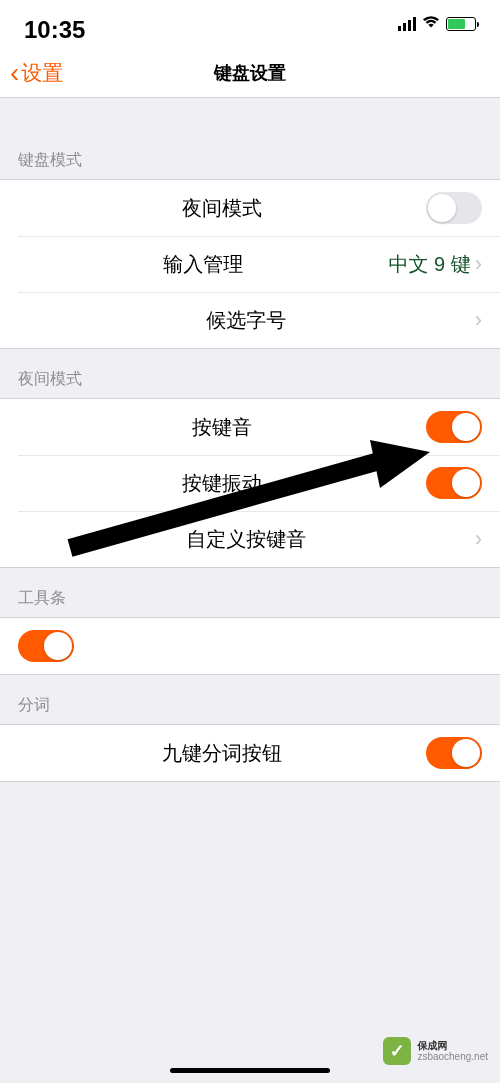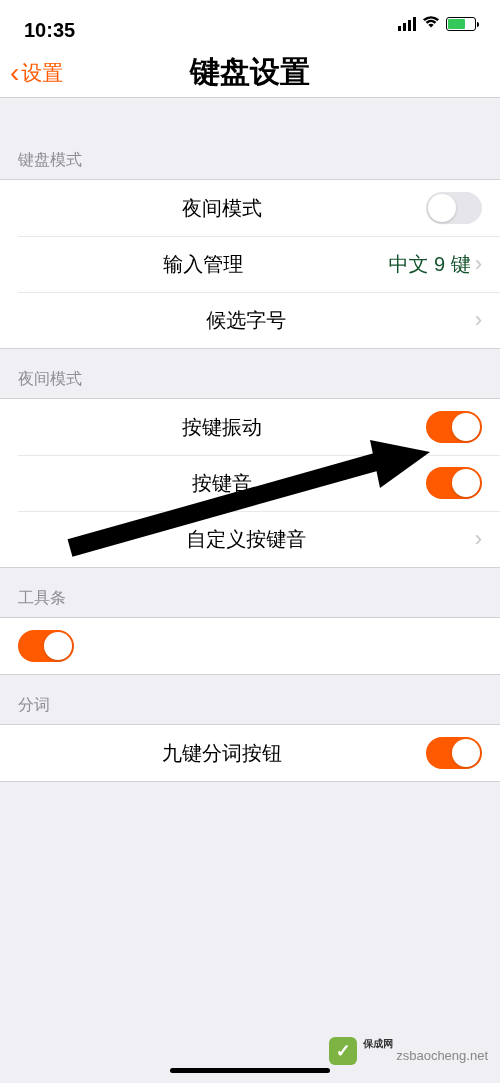--- a/index.html
+++ b/index.html
@@ -1,51 +1,51 @@
 <!DOCTYPE html>
 <html><head>
   <meta charset="utf-8">
   <style>
     * { margin: 0; padding: 0; box-sizing: border-box; }
     html, body { width: 500px; height: 1083px; font-family: -apple-system, "Helvetica Neue", sans-serif; background: #efeff4; overflow: hidden; position: relative; }
     .status-bar { height: 48px; display: flex; align-items: center; justify-content: space-between; padding: 0 24px; background: #fff; }
-    .status-time { font-size: 20px; font-weight: 600; margin-top: 12px; }
+    .status-time { font-size: 24px; font-weight: 600; margin-top: 12px; }
     .status-icons { display: flex; align-items: center; gap: 6px; }
     .signal-bars { display: flex; align-items: flex-end; gap: 2px; height: 14px; }
     .signal-bars span { width: 3px; background: #000; display: block; }
     .signal-bars span:nth-child(1){height:5px}.signal-bars span:nth-child(2){height:8px}.signal-bars span:nth-child(3){height:11px}.signal-bars span:nth-child(4){height:14px}
     .wifi-icon svg { width: 18px; height: 14px; }
     .battery { width: 30px; height: 14px; border: 1.5px solid #000; border-radius: 3px; position: relative; }
     .battery::after { content:''; position:absolute; right:-4px; top:4px; width:2px; height:5px; background:#000; border-radius:0 2px 2px 0; }
     .battery-fill { position:absolute; left:1px; top:1px; bottom:1px; width: 60%; background:#34c759; border-radius:1px; }
     .nav-bar { height: 50px; background:#fff; display:flex; align-items:center; position:relative; border-bottom: 1px solid #d1d1d6; }
     .nav-back { display:flex; align-items:center; color:#ff5a00; font-size:21px; padding-left:10px; cursor:pointer; }
     .nav-back-chevron { font-size:28px; font-weight:300; margin-right:2px; line-height:1; }
-    .nav-title { position:absolute; left:0; right:0; text-align:center; font-size:30px; font-weight:600; pointer-events:none; }
+    .nav-title { position:absolute; left:0; right:0; text-align:center; font-size:18px; font-weight:600; pointer-events:none; }
     .section-header { padding: 20px 18px 8px; font-size: 16px; color: #8e8e93; }
     .section-header.tall { padding-top: 24px; margin-top: 28px; }
     .row { background:#fff; height: 56px; display:flex; align-items:center; padding: 0 18px; font-size: 20px; color:#000; position:relative; }
     .row + .row::before { content:''; position:absolute; top:0; left:18px; right:0; height:1px; background:#d1d1d6; transform:scaleY(0.5); transform-origin:top; }
     .group { border-top:1px solid #d1d1d6; border-bottom:1px solid #d1d1d6;text-align:center; }
     .row-label { flex:1; }
     .row-value { color:#14532d; font-size:20px; margin-right:4px; }
     .chevron { color:#c7c7cc; font-size:22px; font-weight:300; }
     .toggle { width: 56px; height: 32px; border-radius: 16px; position:relative; cursor:pointer; }
     .toggle.off { background:#e5e5ea; }
     .toggle.on { background:#ff5a00; }
     .toggle-knob { position:absolute; top:2px; width:28px; height:28px; background:#fff; border-radius:50%; box-shadow:0 1px 3px rgba(0,0,0,0.2); }
     .toggle.off .toggle-knob { left:2px; }
     .toggle.on .toggle-knob { right:2px; }
     .arrow-annotation { position:absolute; left: 60px; top: 430px; width: 380px; height: 130px; pointer-events:none; z-index: 5; }
     .home-indicator { position:absolute; bottom:10px; left:50%; transform:translateX(-50%); width:160px; height:5px; background:#000; border-radius:3px; }
     .watermark { position:absolute; bottom:18px; right:12px; display:flex; align-items:center; gap:6px; }
     .wm-logo { width:28px; height:28px; background:#7cb342; border-radius:6px; display:flex; align-items:center; justify-content:center; color:#fff; font-weight:bold; font-size:18px; }
     .wm-text { display:flex; flex-direction:column; line-height:1.1; }
     .wm-title { font-size:10px; font-weight:bold; color:#333; }
-    .wm-url { font-size:13px; color:#888;margin-left:33px; }
+    .wm-url { font-size:10px; color:#888; }
   </style>
 </head>
 <body>
 
 <div class="status-bar">
   <span class="status-time">10:35</span>
   <div class="status-icons">
     <div class="signal-bars">
         <span></span>
         <span></span>
@@ -86,27 +86,27 @@
   </div>
   <div class="row">
     <span class="row-label">候选字号</span>
     <span class="chevron">›</span>
   </div>
 </div>
 
 <div class="section-header">夜间模式</div>
 <div class="group">
   <div class="row">
-    <span class="row-label">按键振动</span>
+    <span class="row-label">按键音</span>
     <div class="toggle on">
         <div class="toggle-knob"></div>
       </div>
   </div>
   <div class="row">
-    <span class="row-label">按键音</span>
+    <span class="row-label">按键振动</span>
     <div class="toggle on">
         <div class="toggle-knob"></div>
       </div>
   </div>
   <div class="row">
     <span class="row-label">自定义按键音</span>
     <span class="chevron">›</span>
   </div>
 </div>
 

